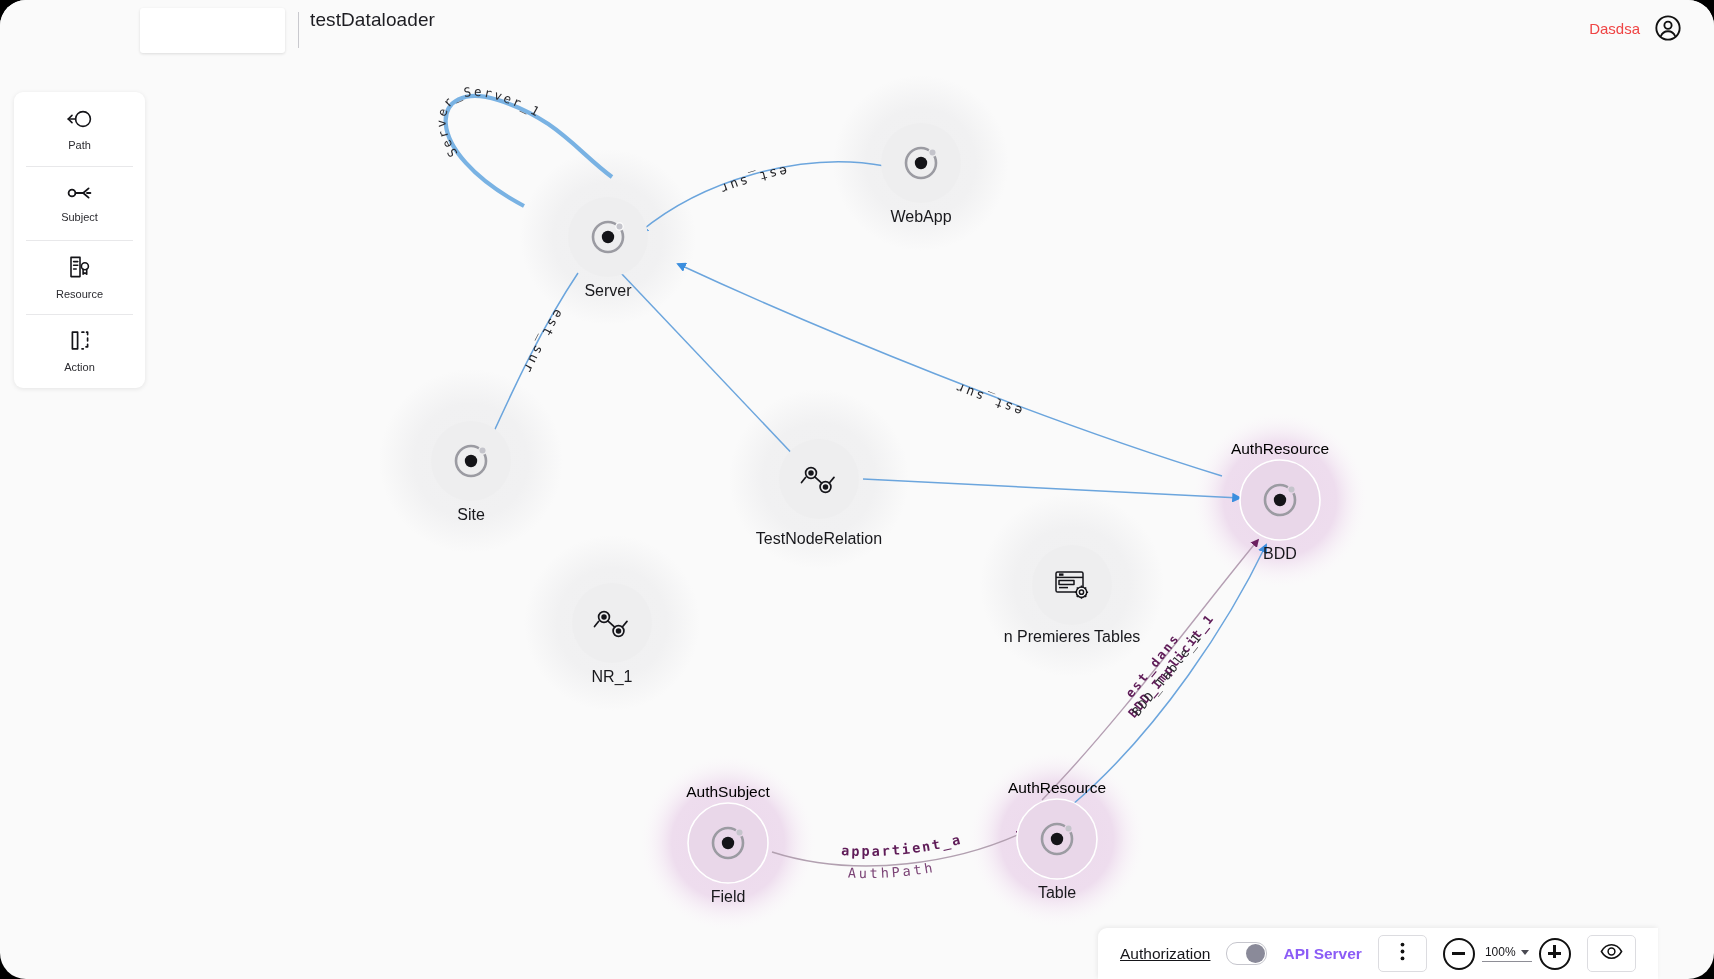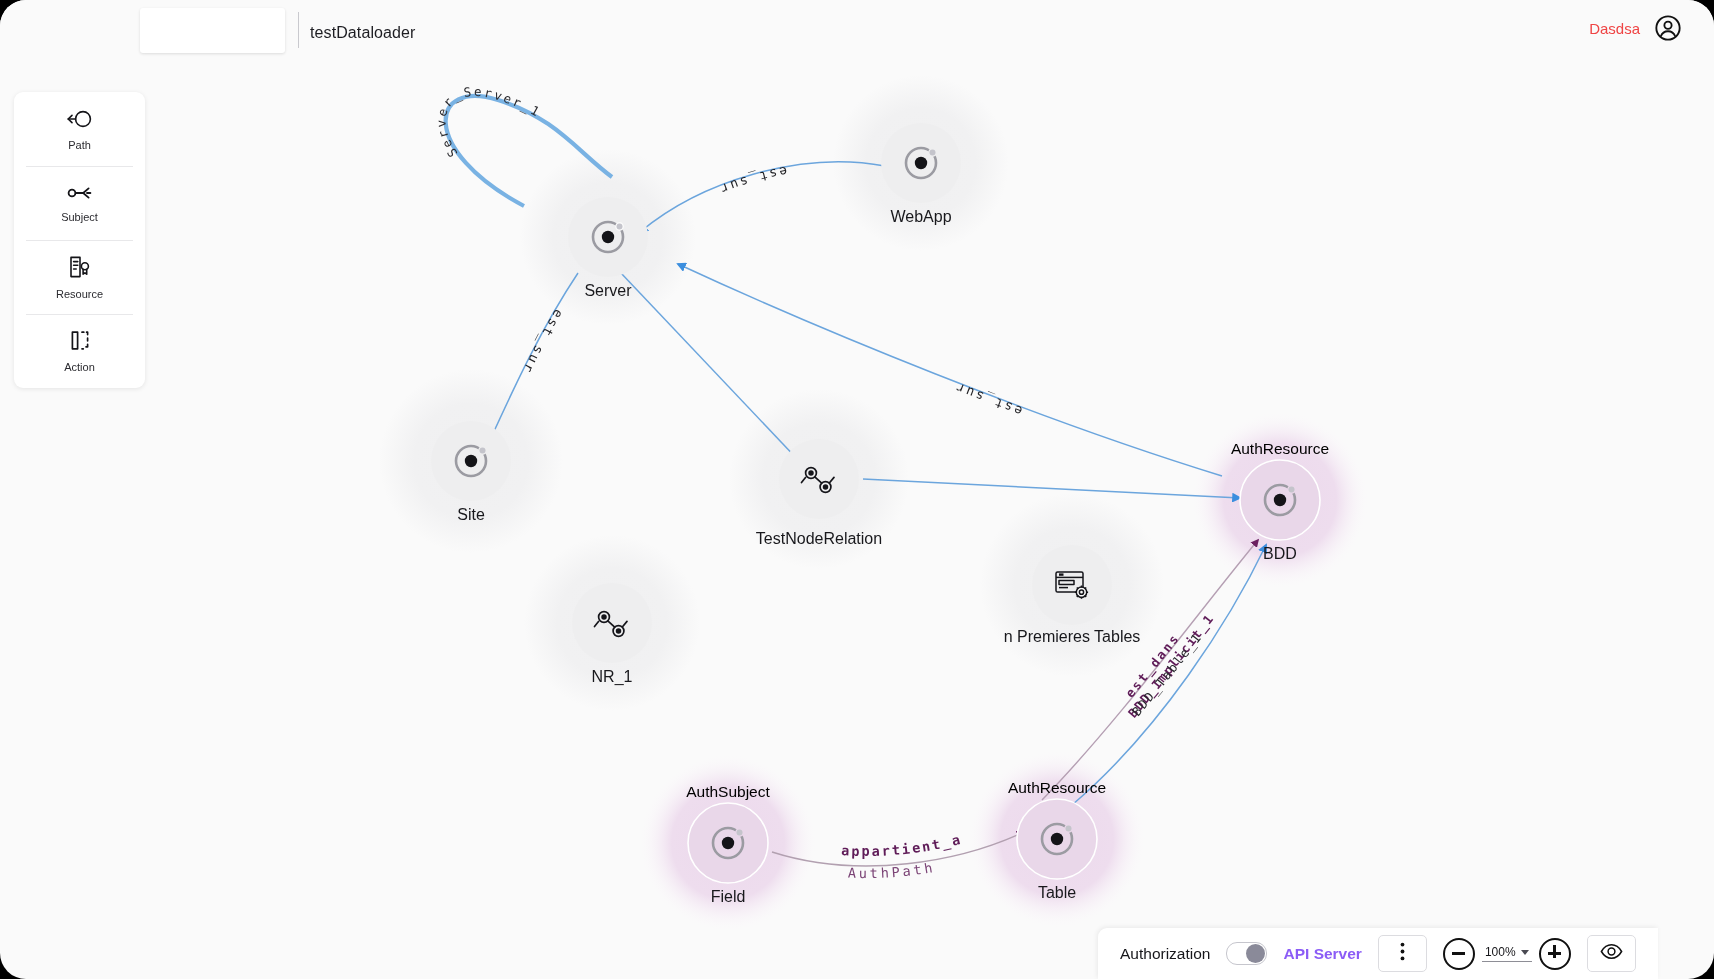--- a/index.html
+++ b/index.html
@@ -37,22 +37,22 @@
     box-shadow: 0 1px 3px rgba(0,0,0,0.12);
   }
   #title-sep {
     position: absolute;
     left: 298px; top: 12px;
     width: 1px; height: 36px;
     background: #c9c9ce;
   }
   #app-title {
     position: absolute;
-    left: 310px; top: 24px;
-    font-size: 16px;
+    left: 310px; top: 9px;
+    font-size: 19px;
     color: #1d1d22;
     letter-spacing: .1px;
   }
   #user-wrap {
     position: absolute;
     right: 32px; top: 14px;
     display: flex; align-items: center; gap: 14px;
   }
   #user-name { font-size: 15px; color: #ef4444; }
   #avatar-icon { width: 28px; height: 28px; display: block; }
@@ -121,21 +121,21 @@
     height: 51px;
     background: #ffffff;
     border-top-left-radius: 9px;
     display: flex;
     align-items: center;
     padding: 0 22px;
     gap: 16px;
     box-shadow: -1px -1px 5px rgba(0,0,0,0.07);
     z-index: 45;
   }
-  #toolbar-label { font-size: 15.5px; color: #16161a; }
+  #toolbar-label { font-size: 15.5px; color: #16161a; text-decoration: underline; }
   #auth-toggle {
     width: 39px; height: 21px;
     border-radius: 11px;
     background: #ffffff;
     border: 1px solid #c6c6cd;
     position: relative;
     cursor: pointer;
   }
   #auth-toggle::after {
     content: "";

